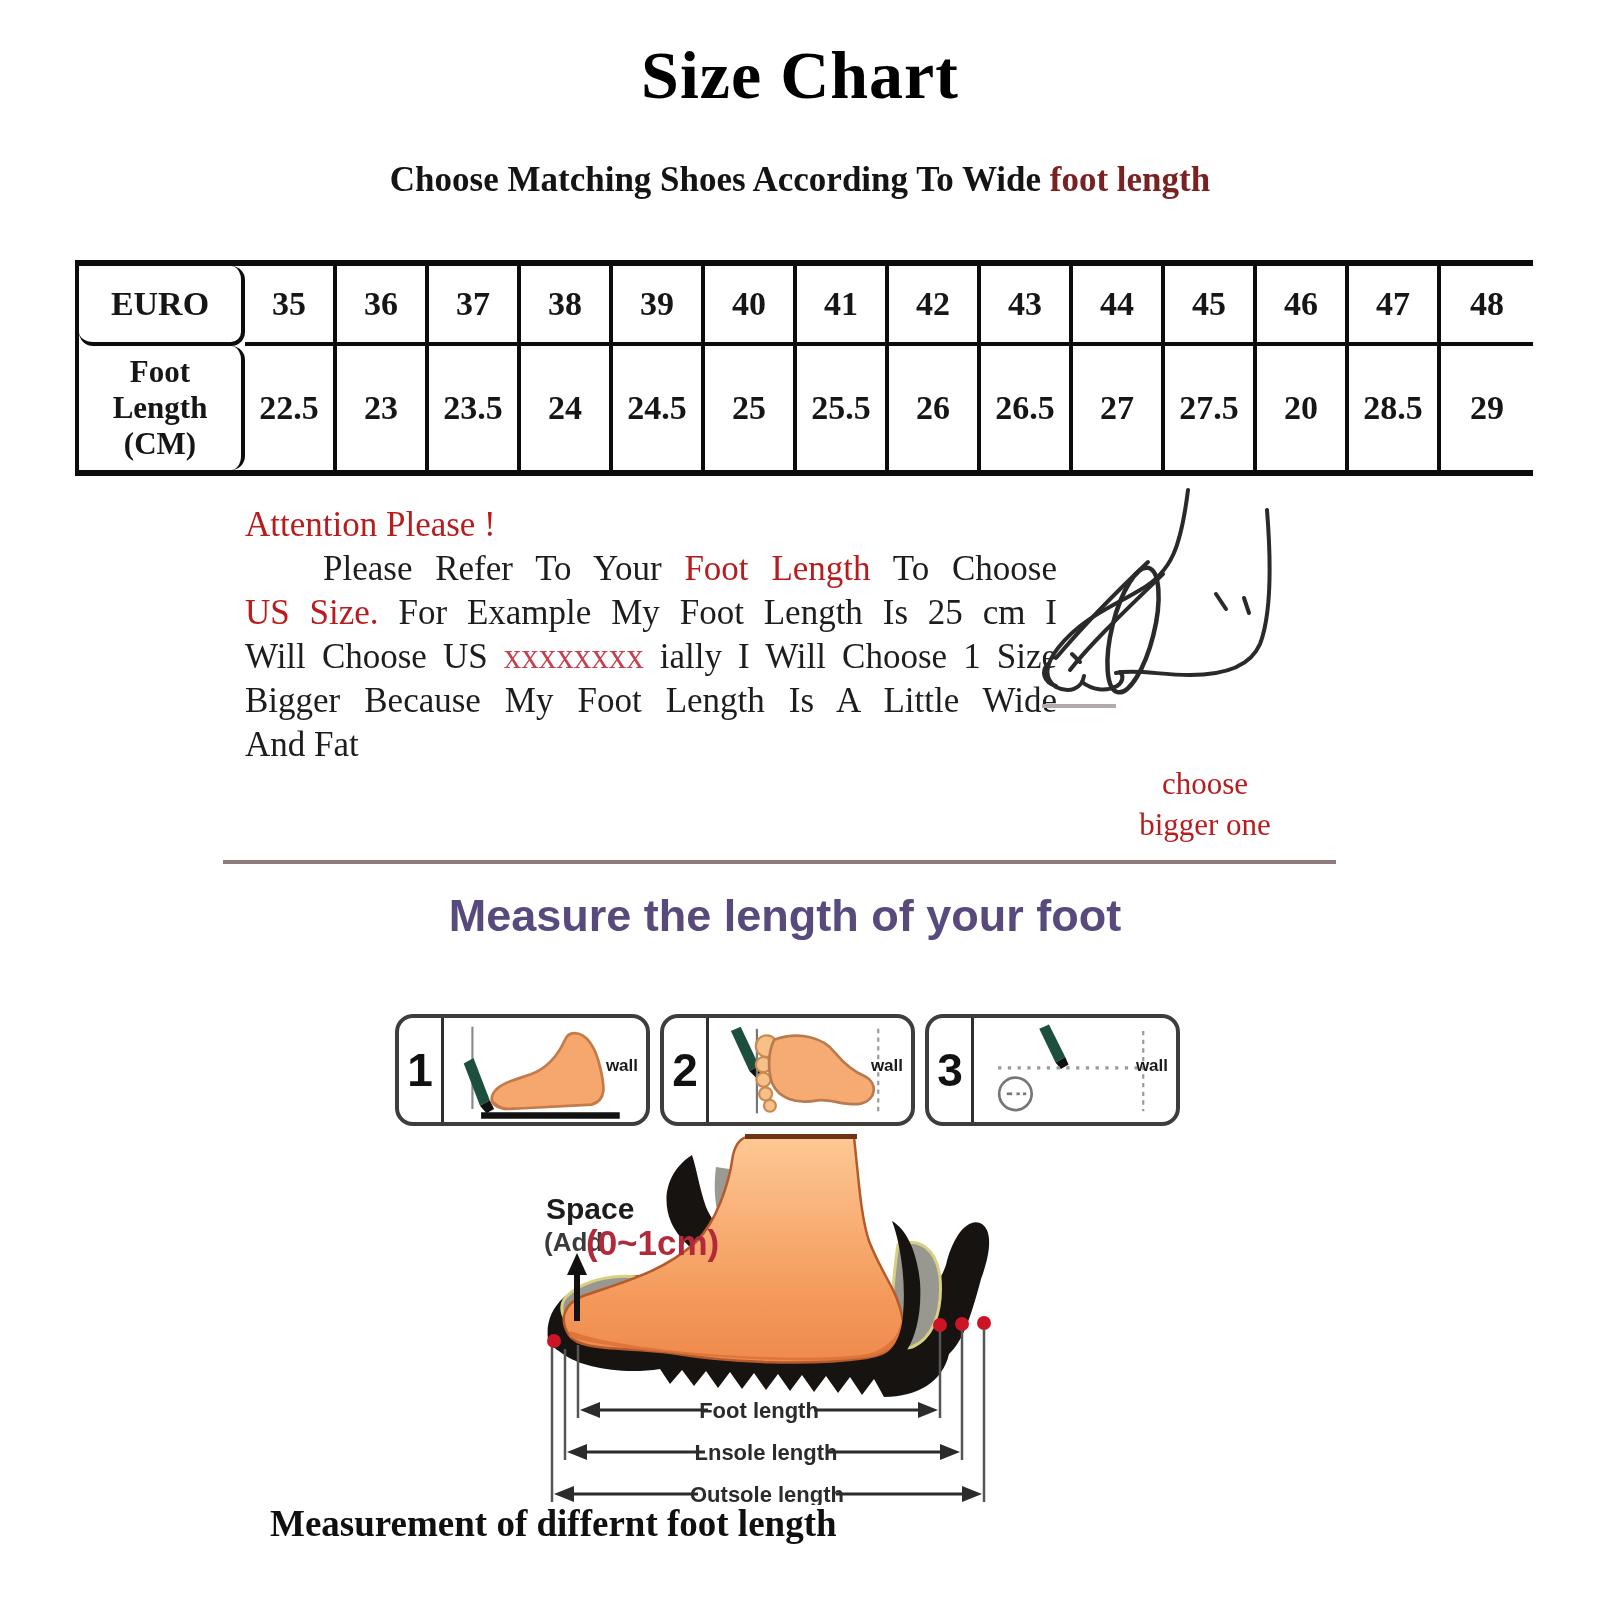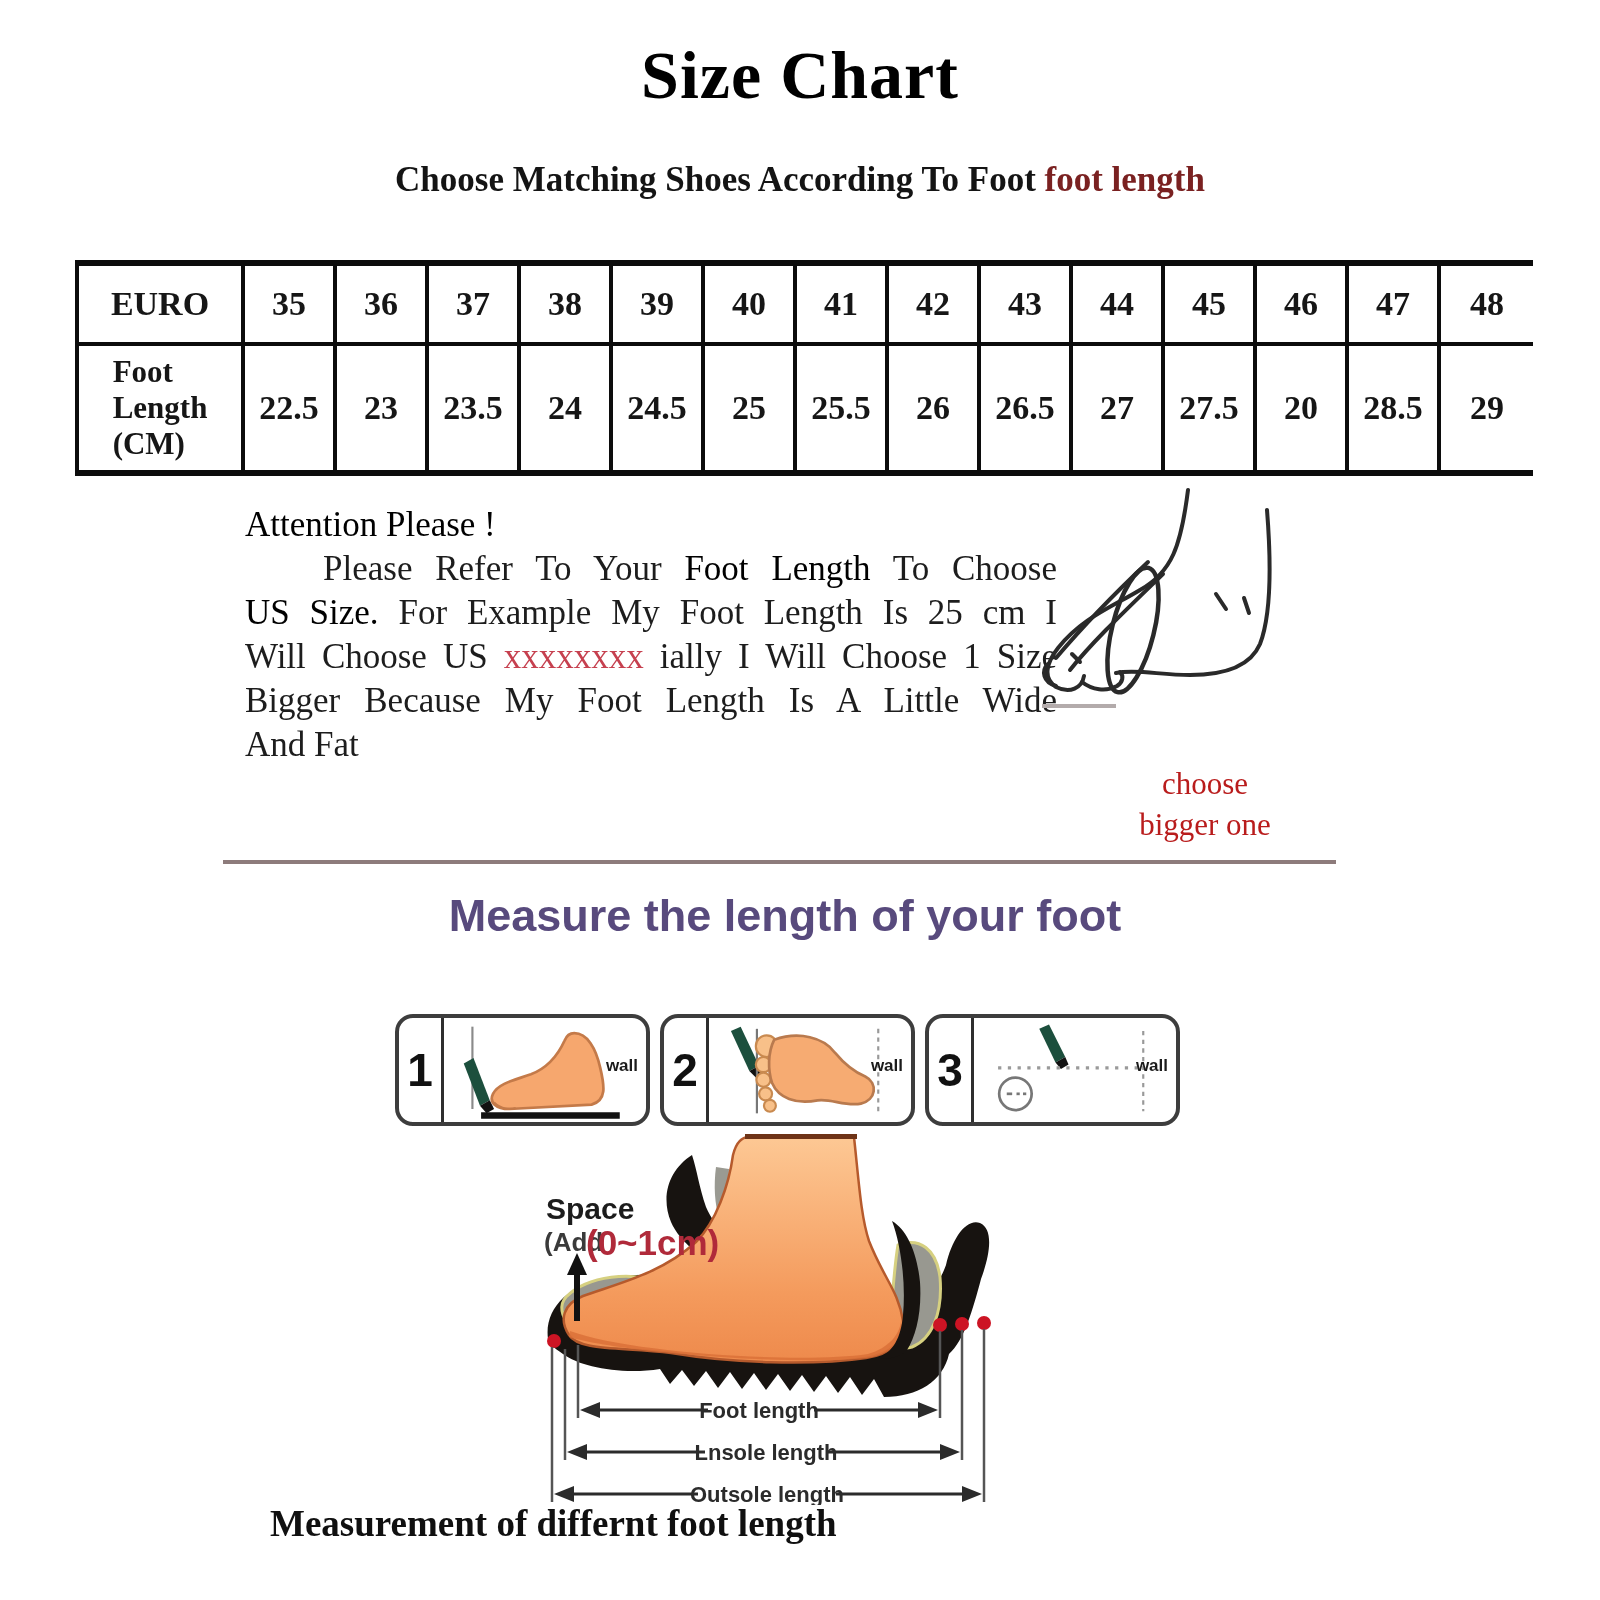--- a/index.html
+++ b/index.html
@@ -17,25 +17,25 @@
   
   .size-table{left:75px;top:260px;display:grid;
               grid-template-columns:166px repeat(14,92px);
               grid-template-rows:80px 124px;
               border-top:6px solid #0c0c0c;border-bottom:6px solid #0c0c0c;
               border-left:4px solid #0c0c0c;}
   .size-table .cell{border-right:4px solid #0c0c0c;display:flex;align-items:center;justify-content:center;
         font-weight:bold;font-size:34px;color:#161616;background:#fff;}
   .size-table .r1{border-bottom:4px solid #0c0c0c;}
   .size-table .last{border-right:none;}
-  .size-table .rowhead{font-size:31px;line-height:36px;white-space:pre-line;}
+  .size-table .rowhead{font-size:31px;line-height:36px;text-align:center;white-space:pre-line;border-radius:14px;}
 
   
   .attention{left:245px;top:503px;width:812px;font-size:35px;line-height:44px;color:#1d1d1d;}
-  .attention .maroon{color:#000000;}
+  .attention .maroon{color:#b91c1c;}
   .attention .red{color:#c6404f;}
   .attention .jline{text-align:justify;text-align-last:justify;}
   .attention .indent{text-indent:78px;}
 
   
   .note{left:1055px;top:763px;width:300px;text-align:center;
         font-size:31px;line-height:41px;color:#b91c1c;}
   .divider{left:223px;top:860px;width:1113px;height:4px;background:#8d7b7b;}
   .measure-heading{left:335px;top:890px;width:900px;text-align:center;
         font-family:"Liberation Sans",sans-serif;font-weight:bold;
@@ -59,21 +59,21 @@
 
   svg text{font-family:"Liberation Sans",sans-serif;}
 </style>
 </head>
 <body>
 
 <div id="stage">
 
   <div class="abs title">Size Chart</div>
 
-  <div class="abs subtitle"><span>Choose Matching Shoes According To Foot </span><span class="accent">foot length</span></div>
+  <div class="abs subtitle"><span>Choose Matching Shoes According To Wide </span><span class="accent">foot length</span></div>
 
   <div class="abs size-table">
     <div class="cell r1 rowhead" style="font-size:34px;">EURO</div>
     <div class="cell r1">35</div>
     <div class="cell r1">36</div>
     <div class="cell r1">37</div>
     <div class="cell r1">38</div>
     <div class="cell r1">39</div>
     <div class="cell r1">40</div>
     <div class="cell r1">41</div>

